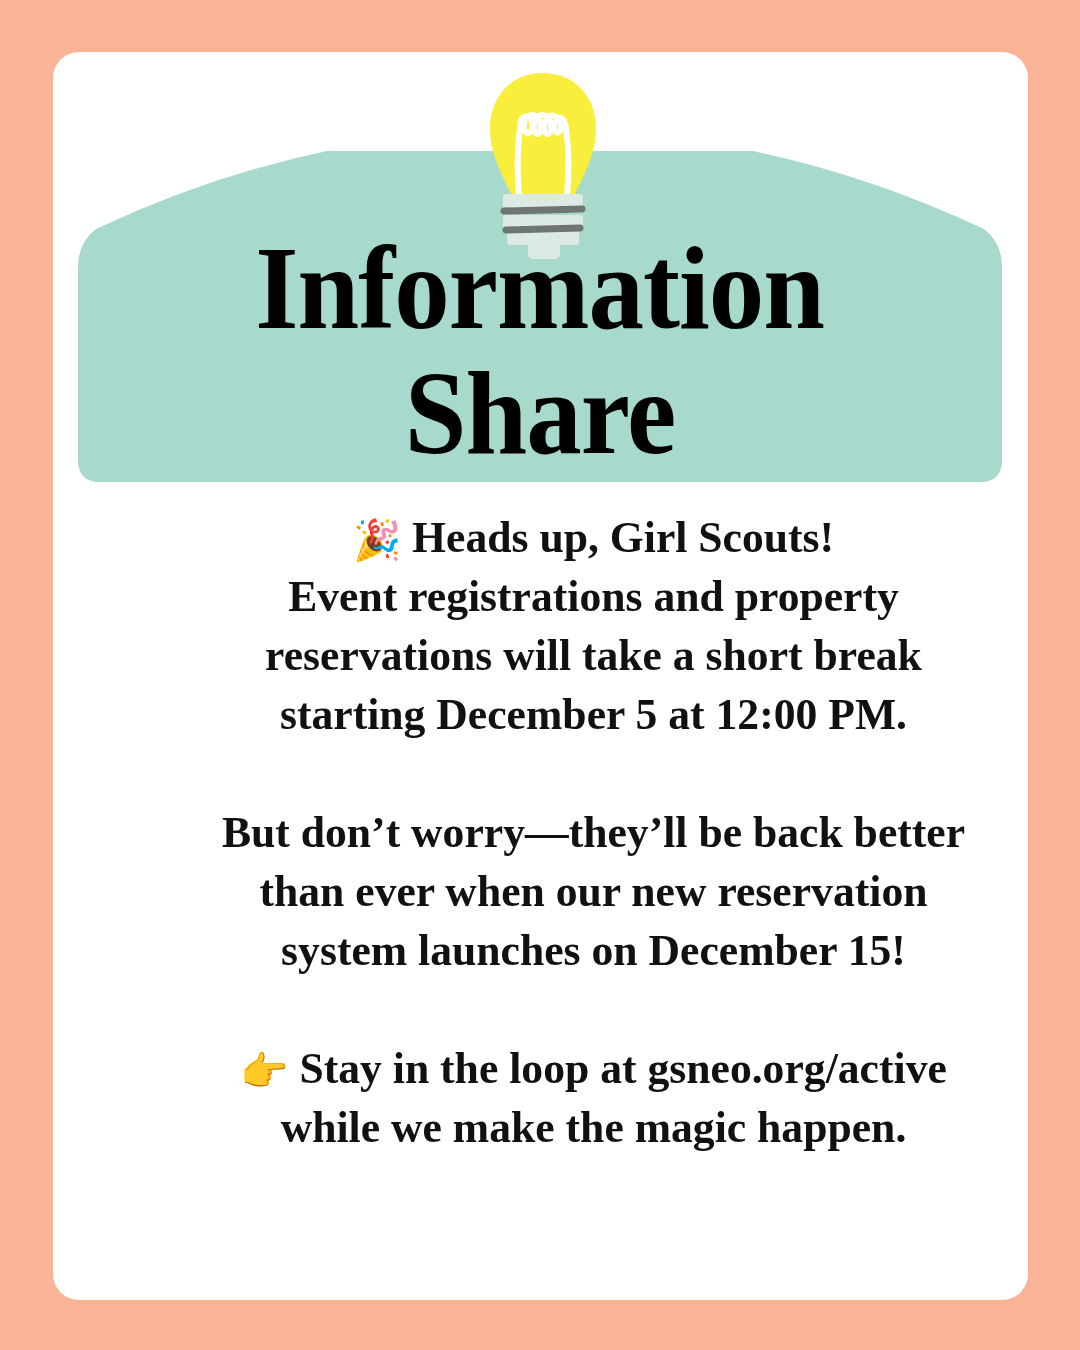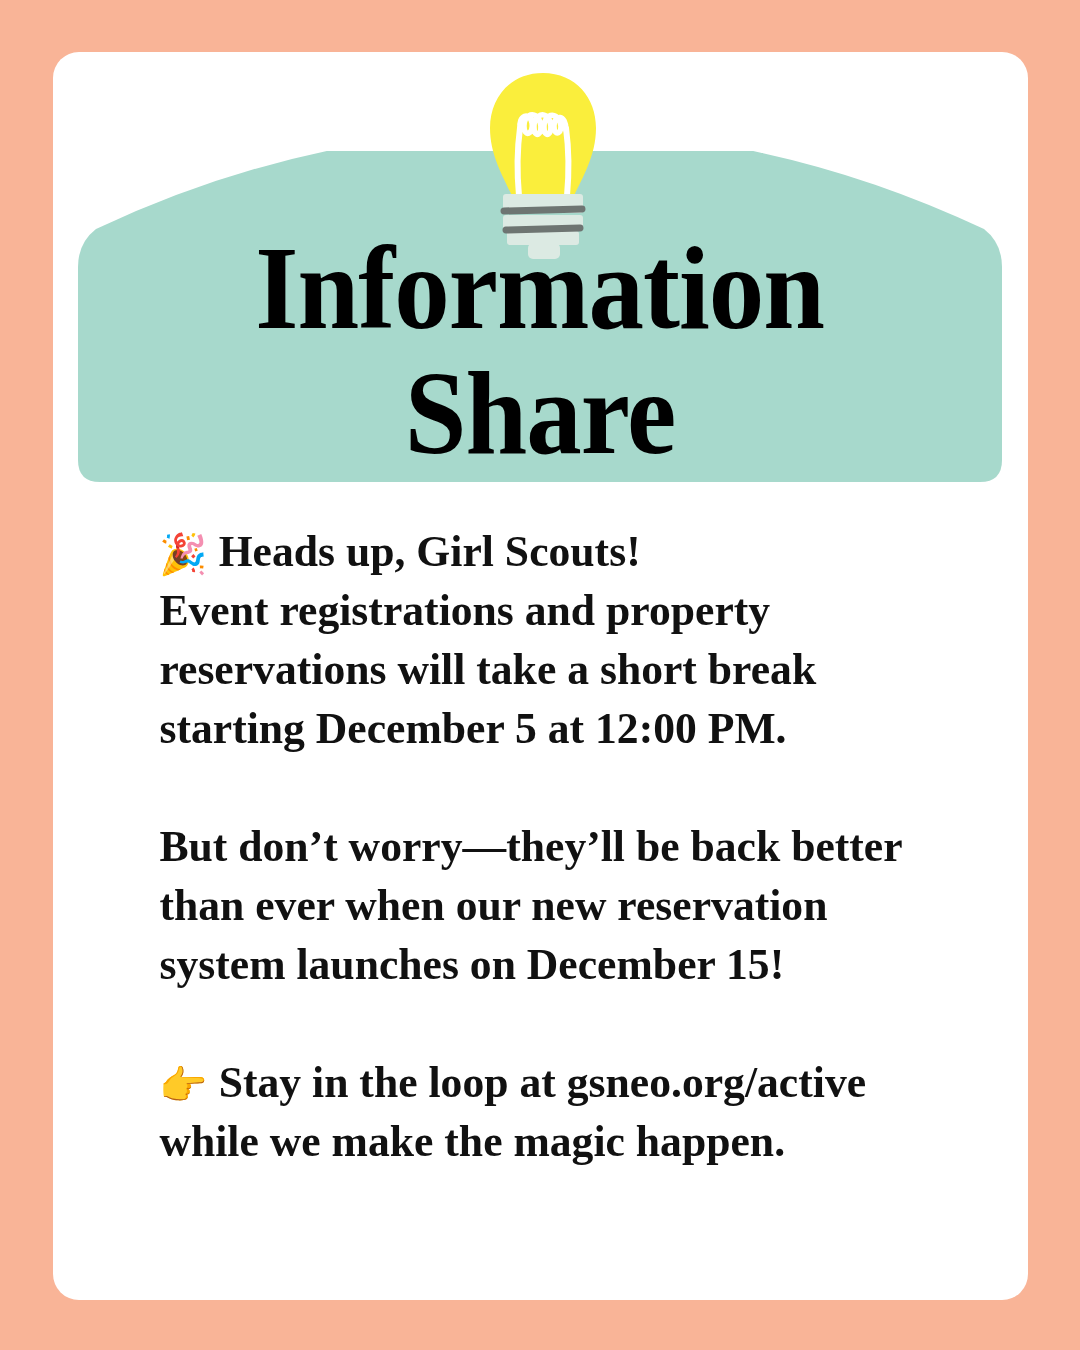--- a/index.html
+++ b/index.html
@@ -83,23 +83,23 @@
     text-align: center;
     transform: scaleX(0.94);
     transform-origin: center;
     white-space: nowrap;
   }
 
   
   #body-text {
     position: absolute;
     left: 53px;
-    top: 470px;
+    top: 456px;
     width: 975px;
-    text-align: left;
+    text-align: center;
     padding: 0 40px;
     box-sizing: border-box;
   }
   .para {
     font-family: "Liberation Serif", "DejaVu Serif", serif;
     font-weight: bold;
     font-size: 45px;
     line-height: 59px;
     color: #111111;
     margin: 0;

